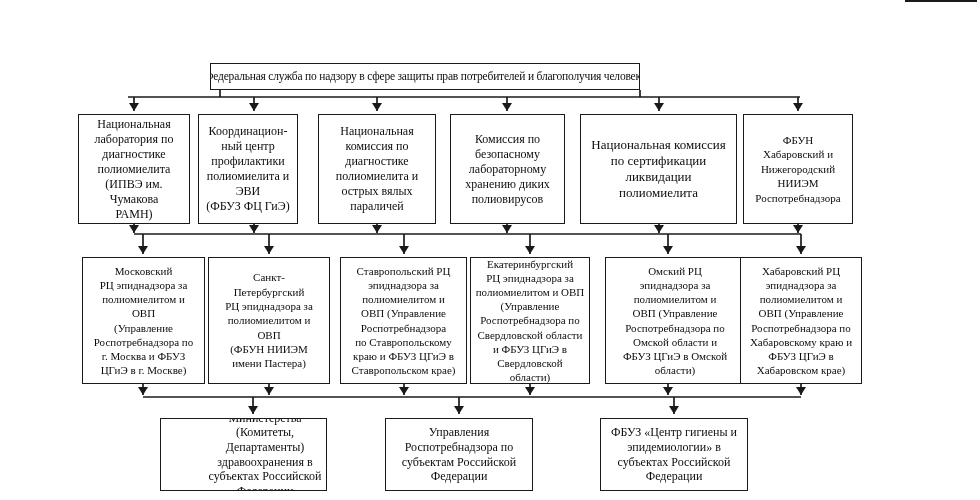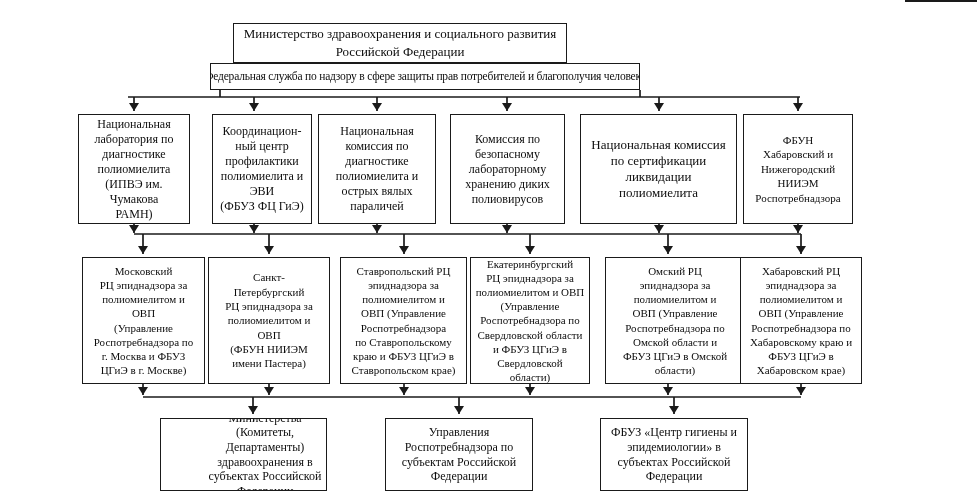--- a/index.html
+++ b/index.html
@@ -14,21 +14,21 @@
        white-space:pre-line;overflow:hidden;padding:1px 2px;line-height:1.25;}
   svg.wires{position:absolute;left:0;top:0;pointer-events:none;}
   svg.wires line{stroke:#1a1a1a;stroke-width:1.7;}
   svg.wires .arrowline{marker-end:url(#ah);}
   
   .bA{left:233px;top:23px;width:334px;height:40px;font-size:13px;line-height:1.4;}
   .bB{left:210px;top:63px;width:430px;height:27px;font-size:11.5px;letter-spacing:-0.2px;white-space:nowrap;}
   
   .r2{top:114px;height:110px;font-size:12px;}
   .b21{left:78px;width:112px;}
-  .b22{left:212px;width:100px;}
+  .b22{left:198px;width:100px;}
   .b23{left:318px;width:118px;}
   .b24{left:450px;width:115px;}
   .b25{left:580px;width:157px;font-size:13px;}
   .b26{left:743px;width:110px;font-size:11px;line-height:1.32;}
   
   .r3{top:257px;height:127px;font-size:11px;line-height:1.28;}
   .b31{left:82px;width:123px;}
   .b32{left:208px;width:122px;font-size:11px;line-height:1.3;}
   .b33{left:340px;width:127px;}
   .b34{left:470px;width:120px;}
@@ -89,22 +89,20 @@
       <line class="arrowline" x1="530" y1="384" x2="530" y2="395"></line>
       <line class="arrowline" x1="668" y1="384" x2="668" y2="395"></line>
       <line class="arrowline" x1="801" y1="384" x2="801" y2="395"></line>
       <line x1="143" y1="397" x2="801" y2="397"></line>
       <line class="arrowline" x1="253" y1="397" x2="253" y2="414"></line>
       <line class="arrowline" x1="459" y1="397" x2="459" y2="414"></line>
       <line class="arrowline" x1="674" y1="397" x2="674" y2="414"></line>
     </g>
   </svg>
 
-  <div class="box bA">Министерство здравоохранения и социального развития
-Российской Федерации</div>
   <div class="box bB">Федеральная служба по надзору в сфере защиты прав потребителей и благополучия человека</div>
 
   <div class="box r2 b21">Национальная
 лаборатория по
 диагностике
 полиомиелита
 (ИПВЭ им.
 Чумакова
 РАМН)</div>
   <div class="box r2 b22">Координацион-

